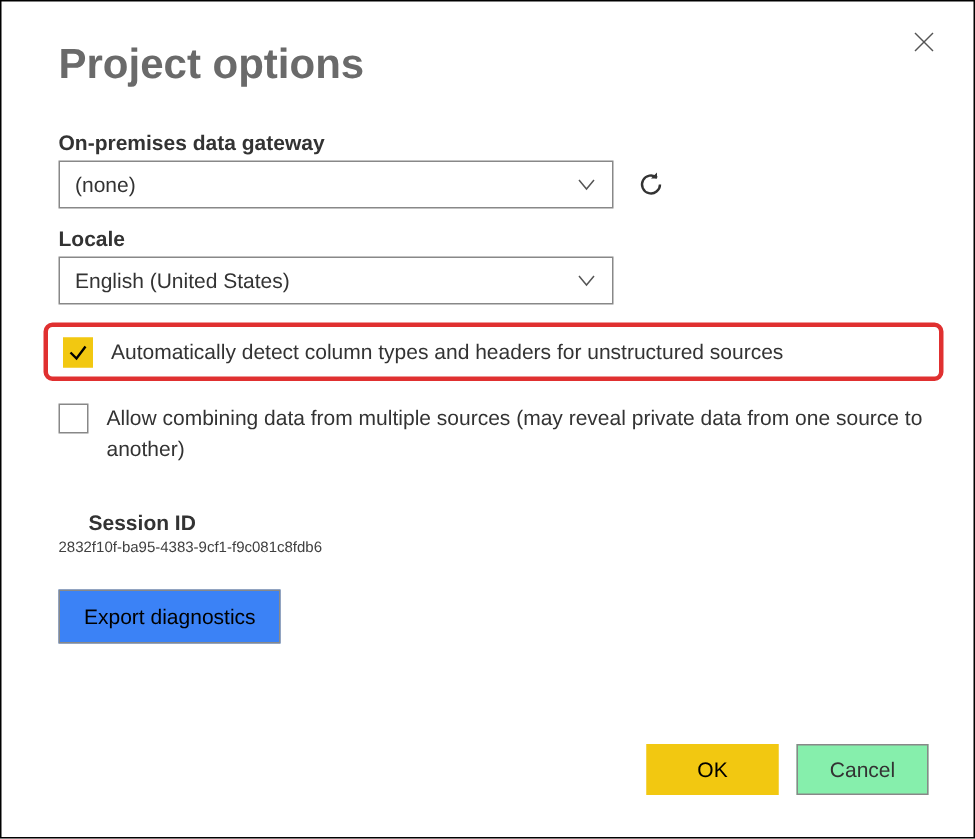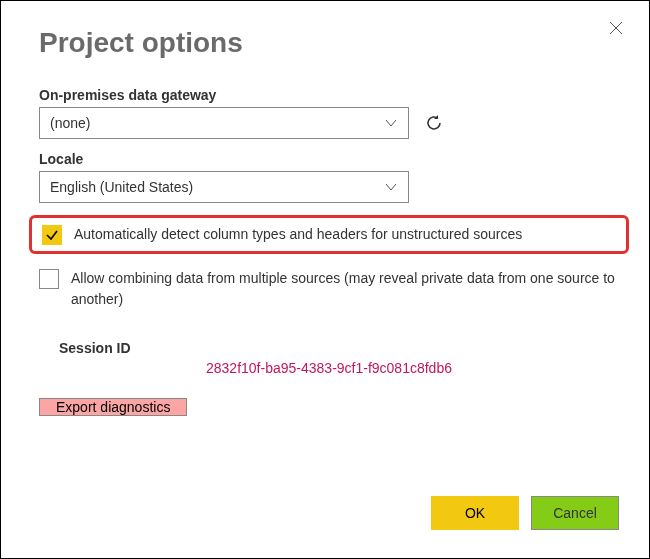--- a/index.html
+++ b/index.html
@@ -109,30 +109,29 @@
       margin: 6px -10px 8px -10px;
     }
     .section-label {
       font-size: 14px;
       font-weight: 600;
       color: #333;
       margin-top: 26px;
       margin-left: 20px;
     }
     .session-id {
-      font-size: 14px;
-      color: #be185d;
+      font-size: 10px;
+      color: #404040;
       margin-top: 4px;
-      text-align: center;
     }
     .export-btn {
       margin-top: 22px;
-      height: 18px;
+      height: 36px;
       padding: 0 16px;
-      background: #fca5a5;
+      background: #3b82f6;
       border: 1px solid #888;
       font-size: 14px;
       cursor: pointer;
     }
     .footer {
       position: absolute;
       right: 30px;
       bottom: 28px;
       display: flex;
       gap: 12px;
@@ -144,21 +143,21 @@
       font-size: 14px;
       cursor: pointer;
       border: 1px solid transparent;
     }
     .btn-primary {
       background: #f2c811;
       border-color: #f2c811;
       color: #000;
     }
     .btn-secondary {
-      background: #84cc16;
+      background: #86efac;
       border: 1px solid #888;
       color: #333;
     }
     svg { display: block; }
   </style>
 </head>
 <body>
 
 <div class="dialog">
 

